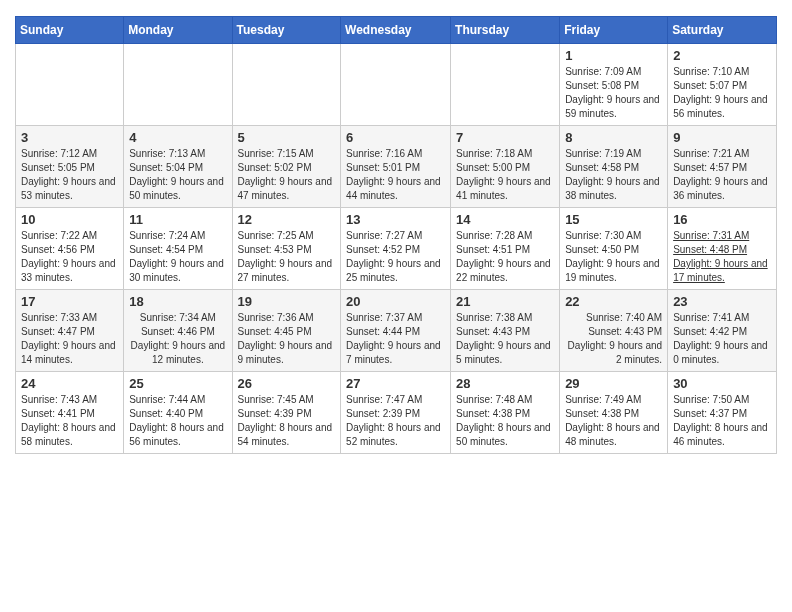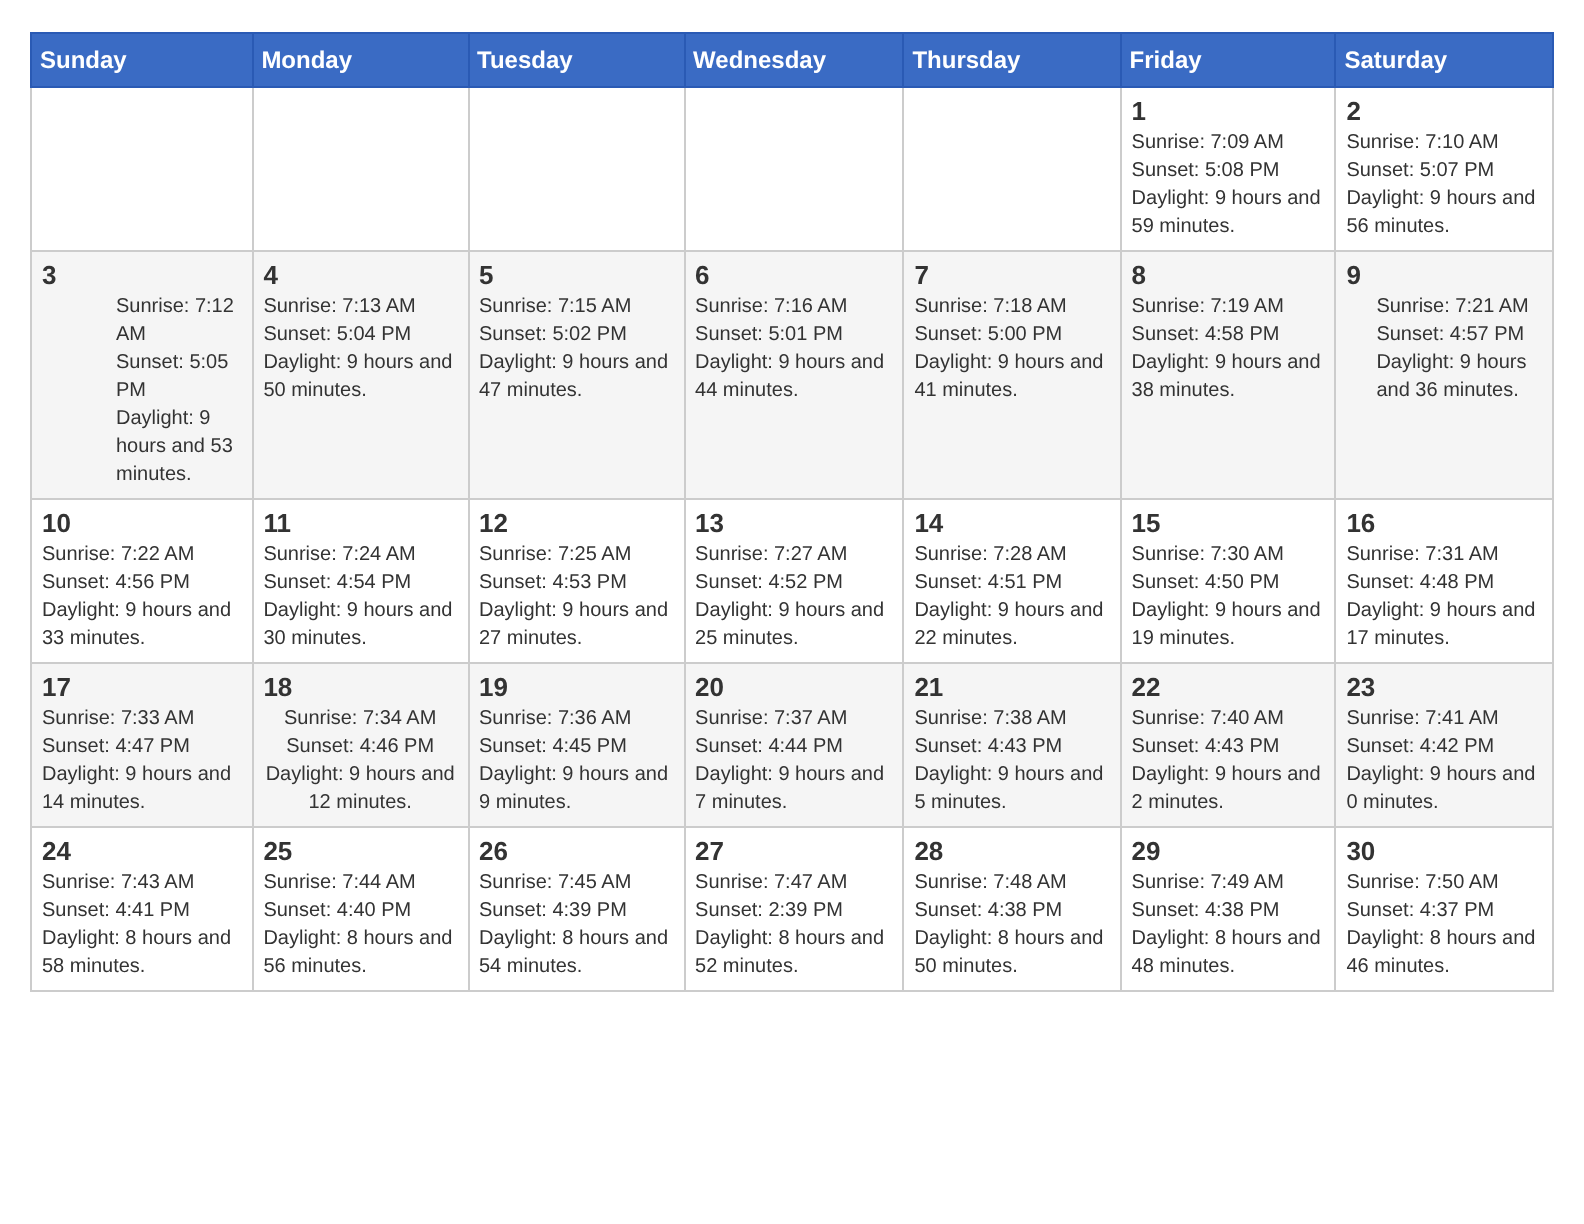--- a/index.html
+++ b/index.html
@@ -115,21 +115,21 @@
         <td>
           <span class="day-number">2</span>
           <div class="day-info" style="white-space: pre-line;">Sunrise: 7:10 AM
 Sunset: 5:07 PM
 Daylight: 9 hours and 56 minutes.</div>
         </td>
       </tr>
       <tr>
         <td>
           <span class="day-number">3</span>
-          <div class="day-info" style="white-space: pre-line; margin-left: 37px;">Sunrise: 7:12 AM
+          <div class="day-info" style="white-space: pre-line;">Sunrise: 7:12 AM
 Sunset: 5:05 PM
 Daylight: 9 hours and 53 minutes.</div>
         </td>
         <td>
           <span class="day-number">4</span>
           <div class="day-info" style="white-space: pre-line;">Sunrise: 7:13 AM
 Sunset: 5:04 PM
 Daylight: 9 hours and 50 minutes.</div>
         </td>
         <td>
@@ -151,21 +151,21 @@
 Daylight: 9 hours and 41 minutes.</div>
         </td>
         <td>
           <span class="day-number">8</span>
           <div class="day-info" style="white-space: pre-line;">Sunrise: 7:19 AM
 Sunset: 4:58 PM
 Daylight: 9 hours and 38 minutes.</div>
         </td>
         <td>
           <span class="day-number">9</span>
-          <div class="day-info" style="white-space: pre-line; margin-left: 15px;">Sunrise: 7:21 AM
+          <div class="day-info" style="white-space: pre-line;">Sunrise: 7:21 AM
 Sunset: 4:57 PM
 Daylight: 9 hours and 36 minutes.</div>
         </td>
       </tr>
       <tr>
         <td>
           <span class="day-number">10</span>
           <div class="day-info" style="white-space: pre-line;">Sunrise: 7:22 AM
 Sunset: 4:56 PM
 Daylight: 9 hours and 33 minutes.</div>
@@ -195,21 +195,21 @@
 Daylight: 9 hours and 22 minutes.</div>
         </td>
         <td>
           <span class="day-number">15</span>
           <div class="day-info" style="white-space: pre-line;">Sunrise: 7:30 AM
 Sunset: 4:50 PM
 Daylight: 9 hours and 19 minutes.</div>
         </td>
         <td>
           <span class="day-number">16</span>
-          <div class="day-info" style="white-space: pre-line;">Sunrise: 7:31 AM
+          <div class="day-info" style="white-space: pre-line; text-decoration: underline;">Sunrise: 7:31 AM
 Sunset: 4:48 PM
 Daylight: 9 hours and 17 minutes.</div>
         </td>
       </tr>
       <tr>
         <td>
           <span class="day-number">17</span>
           <div class="day-info" style="white-space: pre-line;">Sunrise: 7:33 AM
 Sunset: 4:47 PM
 Daylight: 9 hours and 14 minutes.</div>
@@ -233,21 +233,21 @@
 Daylight: 9 hours and 7 minutes.</div>
         </td>
         <td>
           <span class="day-number">21</span>
           <div class="day-info" style="white-space: pre-line;">Sunrise: 7:38 AM
 Sunset: 4:43 PM
 Daylight: 9 hours and 5 minutes.</div>
         </td>
         <td>
           <span class="day-number">22</span>
-          <div class="day-info" style="white-space: pre-line;">Sunrise: 7:40 AM
+          <div class="day-info" style="white-space: pre-line; text-align: right;">Sunrise: 7:40 AM
 Sunset: 4:43 PM
 Daylight: 9 hours and 2 minutes.</div>
         </td>
         <td>
           <span class="day-number">23</span>
           <div class="day-info" style="white-space: pre-line;">Sunrise: 7:41 AM
 Sunset: 4:42 PM
 Daylight: 9 hours and 0 minutes.</div>
         </td>
       </tr>

